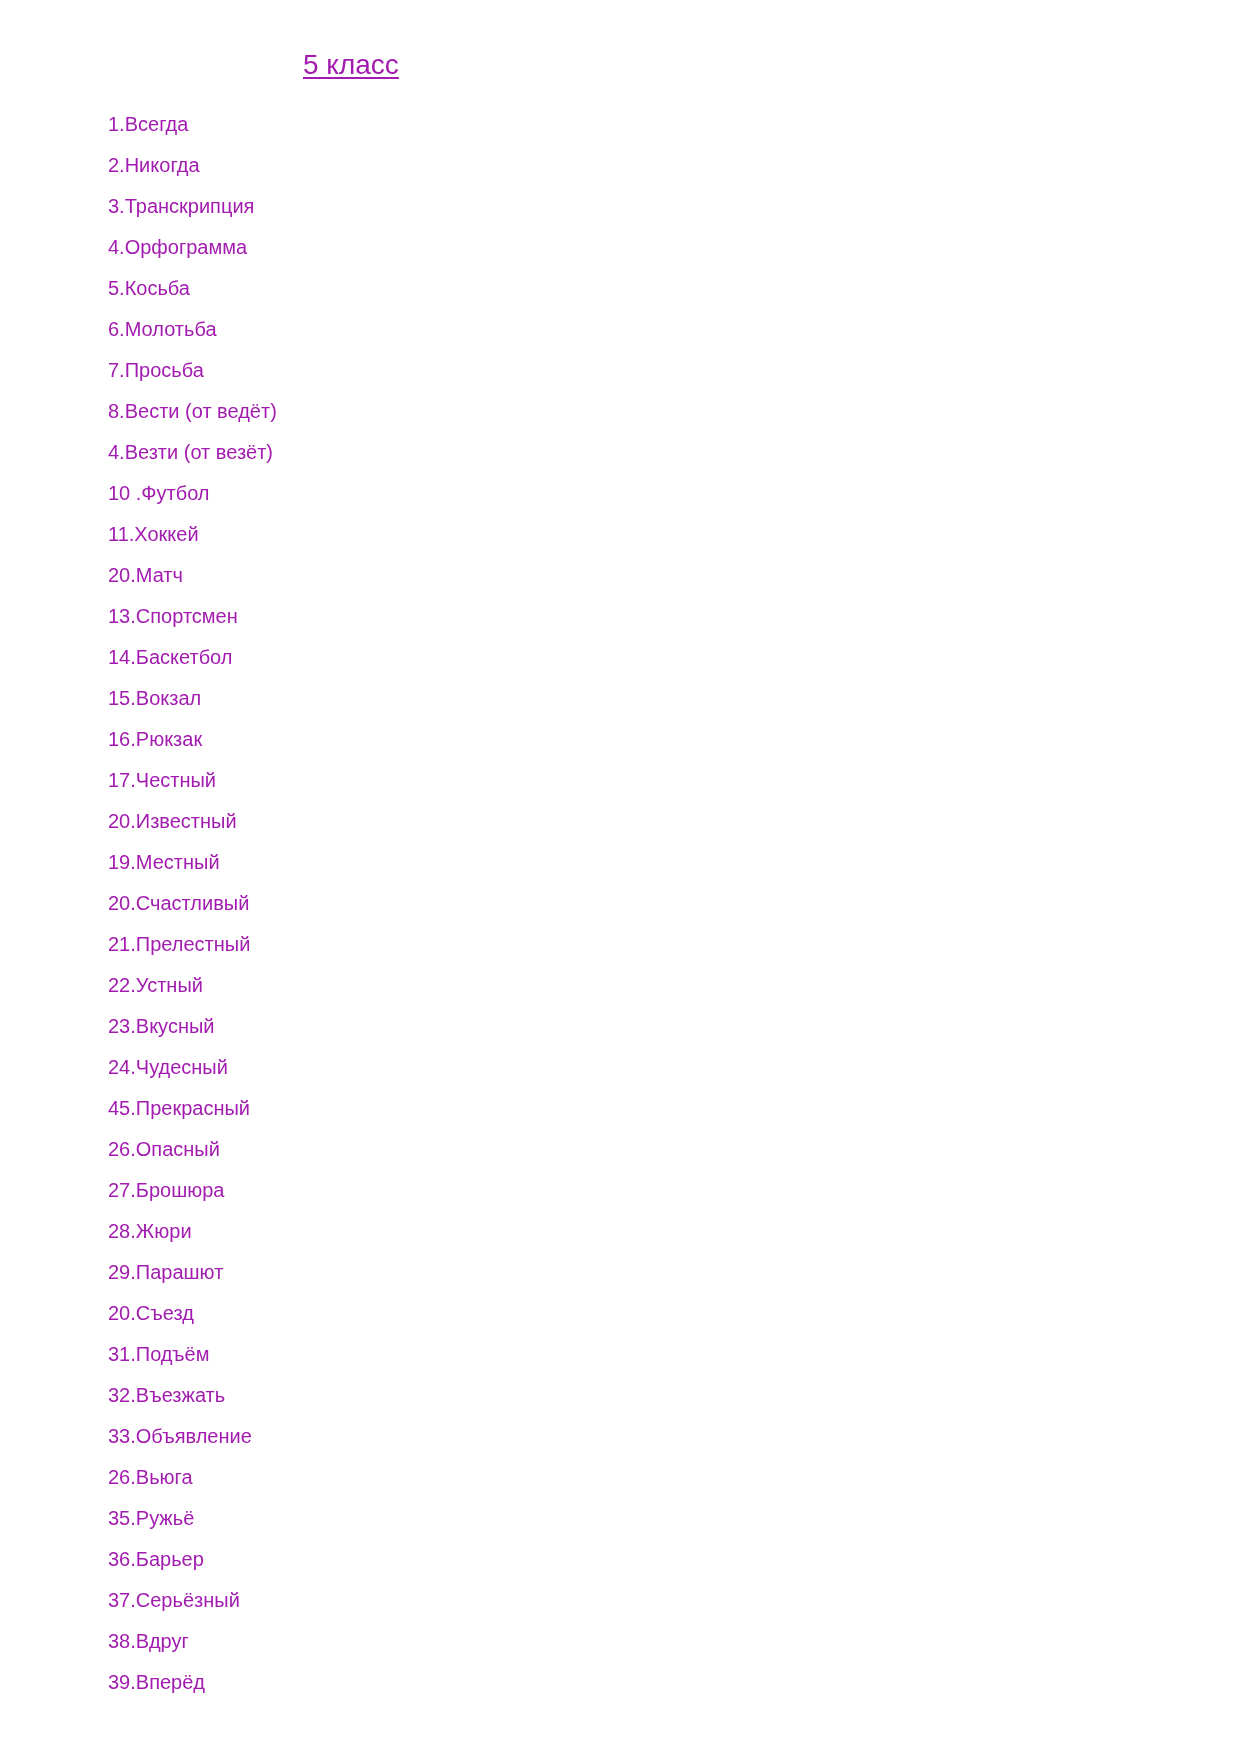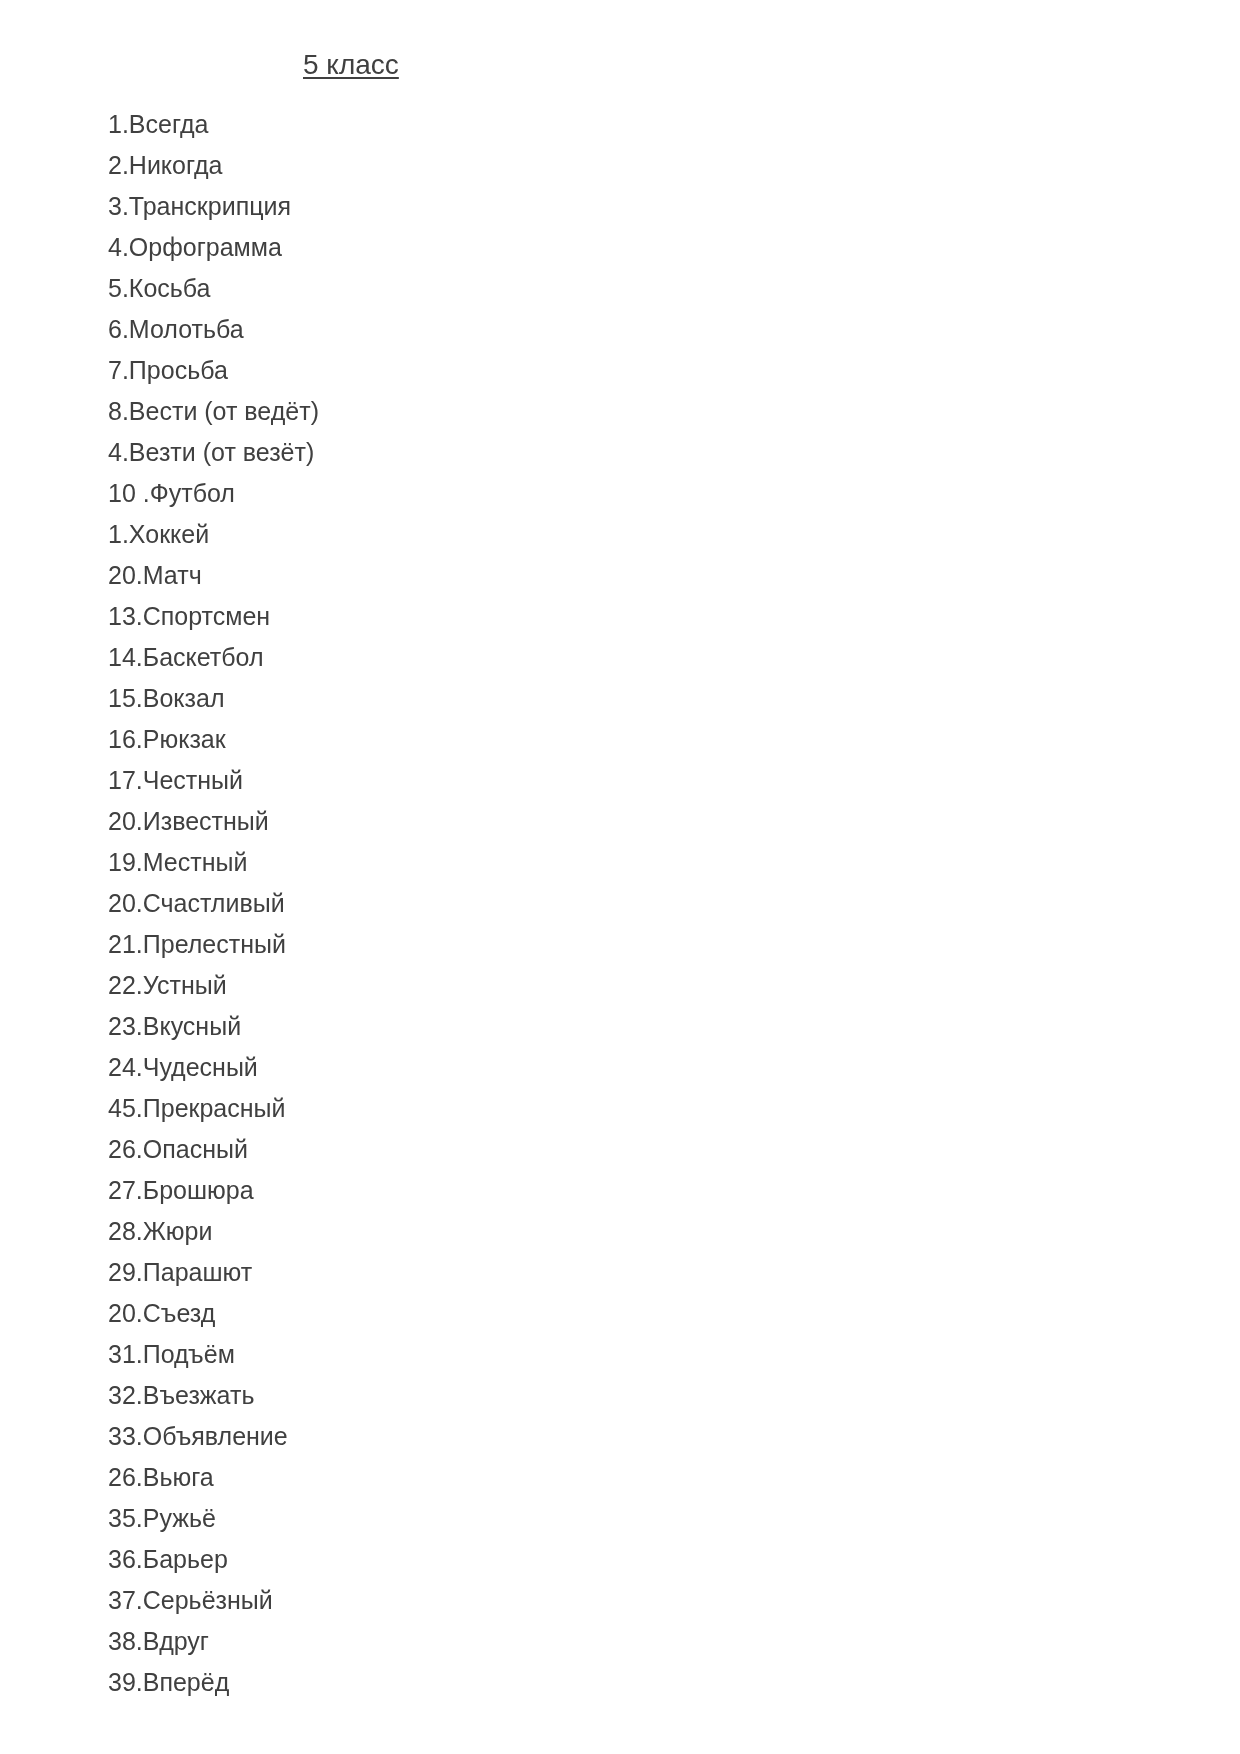--- a/index.html
+++ b/index.html
@@ -5,21 +5,21 @@
   html, body {
     margin: 0;
     padding: 0;
     background: #ffffff;
   }
   .page {
     position: relative;
     width: 1240px;
     height: 1754px;
     background: #ffffff;
-    color: #404040;
+    color: #a21caf;
     font-family: "Liberation Sans", "DejaVu Sans", sans-serif;
     overflow: hidden;
   }
   .doc-title {
     position: absolute;
     left: 303px;
     top: 51px;
     margin: 0;
     font-size: 28px;
     font-weight: 400;
@@ -28,21 +28,21 @@
     text-underline-offset: 3px;
     white-space: nowrap;
   }
   .word-list {
     position: absolute;
     left: 108px;
     top: 104px;
     margin: 0;
     padding: 0;
     list-style: none;
-    font-size: 25px;
+    font-size: 20px;
     line-height: 41px;
     font-weight: 400;
   }
   .word-item {
     height: 41px;
     white-space: pre;
   }
 </style>
 </head>
 <body>
@@ -53,21 +53,21 @@
       <div class="word-item">1.Всегда</div>
       <div class="word-item">2.Никогда</div>
       <div class="word-item">3.Транскрипция</div>
       <div class="word-item">4.Орфограмма</div>
       <div class="word-item">5.Косьба</div>
       <div class="word-item">6.Молотьба</div>
       <div class="word-item">7.Просьба</div>
       <div class="word-item">8.Вести (от ведёт)</div>
       <div class="word-item">4.Везти (от везёт)</div>
       <div class="word-item">10 .Футбол</div>
-      <div class="word-item">1.Хоккей</div>
+      <div class="word-item">11.Хоккей</div>
       <div class="word-item">20.Матч</div>
       <div class="word-item">13.Спортсмен</div>
       <div class="word-item">14.Баскетбол</div>
       <div class="word-item">15.Вокзал</div>
       <div class="word-item">16.Рюкзак</div>
       <div class="word-item">17.Честный</div>
       <div class="word-item">20.Известный</div>
       <div class="word-item">19.Местный</div>
       <div class="word-item">20.Счастливый</div>
       <div class="word-item">21.Прелестный</div>

